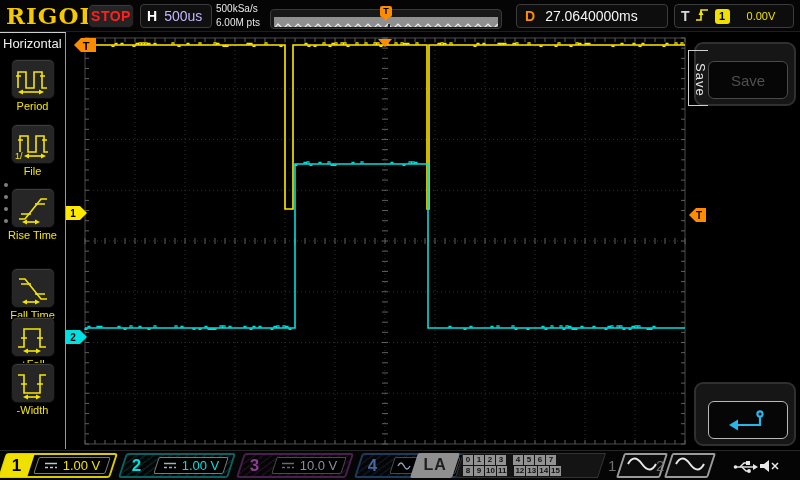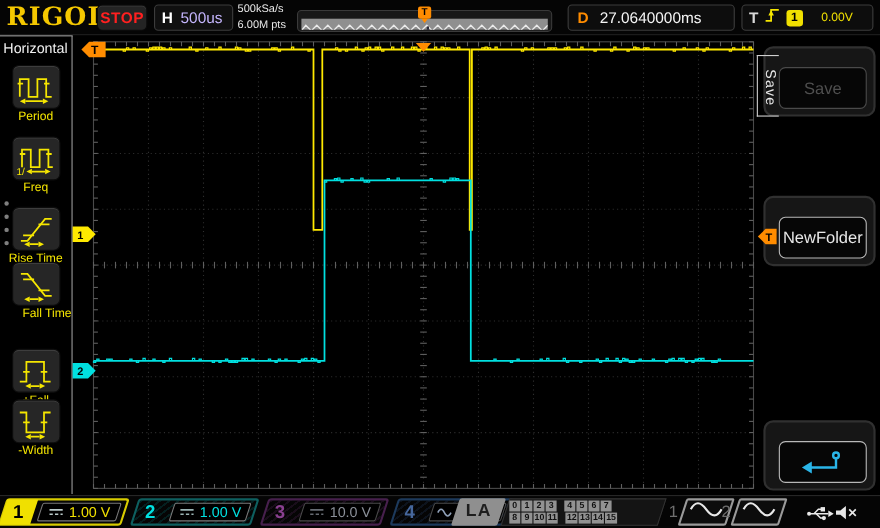--- a/index.html
+++ b/index.html
@@ -129,37 +129,37 @@
               <g stroke="#f5e600" stroke-width="1.6" fill="none">
                 <path d="M6 25 V9 H14 V25 H22 V9 H30 V25 H34"></path>
                 <path d="M4 13 H9 M28 13 H33"></path>
                 <path d="M15 29 H27"></path>
               </g>
               <text x="1" y="32" font-size="9" fill="#f5e600">1/</text>
               <path d="M10 29 L15 26.5 L15 31.5 Z" fill="#f5e600"></path>
               <path d="M32 29 L27 26.5 L27 31.5 Z" fill="#f5e600"></path>
             </svg>
           </div>
-          <div class="lm-label">Freq</div>
+          <div class="lm-label">File</div>
         </div>
         <div class="lm-item" style="top: 155px;">
           <div class="lm-btn">
             <svg width="38" height="33" viewBox="0 0 38 33">
               <g stroke="#f5e600" stroke-width="1.6" fill="none">
                 <path d="M5 27 H11 L27 7 H33"></path>
                 <path d="M7 22 H17 M21 12 H31"></path>
                 <path d="M13 30 H21"></path>
               </g>
               <path d="M8 30 L13 27.5 L13 32.5 Z" fill="#f5e600"></path>
               <path d="M26 30 L21 27.5 L21 32.5 Z" fill="#f5e600"></path>
             </svg>
           </div>
           <div class="lm-label">Rise Time</div>
         </div>
-        <div class="lm-item" style="top: 205px; text-align: right;">
+        <div class="lm-item" style="top: 235px;">
           <div class="lm-btn">
             <svg width="38" height="33" viewBox="0 0 38 33">
               <g stroke="#f5e600" stroke-width="1.6" fill="none">
                 <path d="M5 7 H11 L27 27 H33"></path>
                 <path d="M7 12 H17 M21 22 H31"></path>
                 <path d="M13 30 H21"></path>
               </g>
               <path d="M8 30 L13 27.5 L13 32.5 Z" fill="#f5e600"></path>
               <path d="M26 30 L21 27.5 L21 32.5 Z" fill="#f5e600"></path>
             </svg>
@@ -200,23 +200,20 @@
         <div class="page-dot" style="top: 162px;"></div>
         <div class="page-dot" style="top: 174px;"></div>
         <div class="page-dot" style="top: 186px;"></div>
       </div>
   </div>
 
   <div id="save-tab">Save</div>
   <div id="right-menu">
       <div class="rm-slot" style="top: 10px;">
         <div class="rm-btn disabled">Save</div>
-      </div>
-      <div class="rm-slot" style="top: 146px;">
-        <div class="rm-btn">NewFolder</div>
       </div>
       <div class="rm-slot" style="top: 350px;">
         <div class="rm-btn">
           <svg width="42" height="24" viewBox="0 0 42 24">
             <g stroke="#2ab5e8" stroke-width="2.2" fill="none">
               <circle cx="33" cy="6" r="2.6"></circle>
               <path d="M33 9 V17 H10"></path>
             </g>
             <path d="M11 11.5 L11 22.5 L2 17 Z" fill="#2ab5e8"></path>
           </svg>

